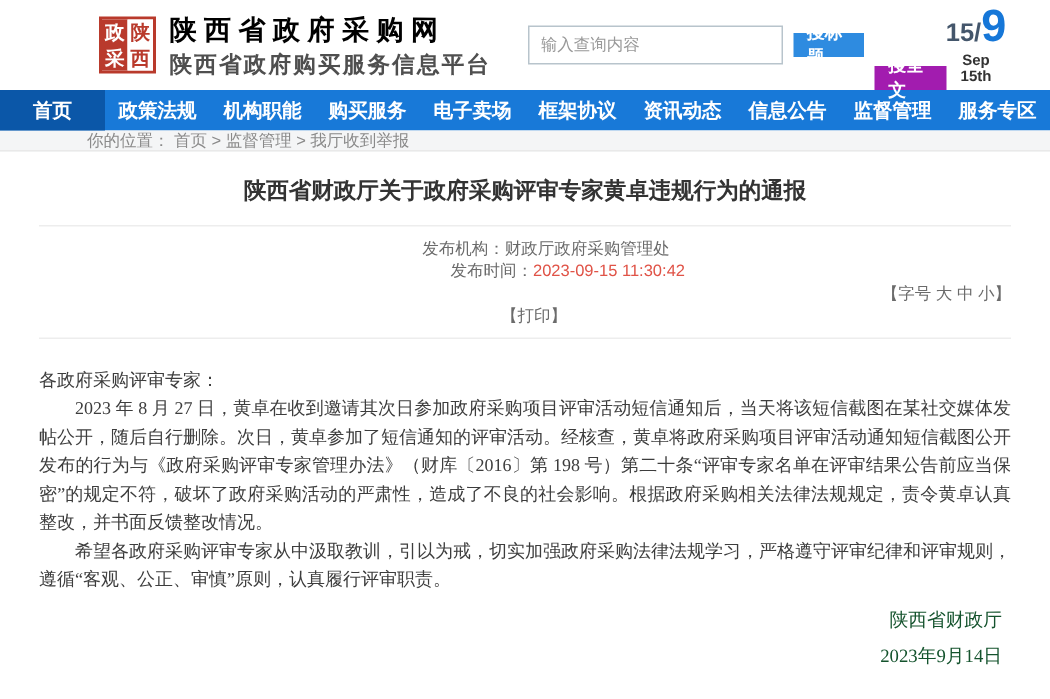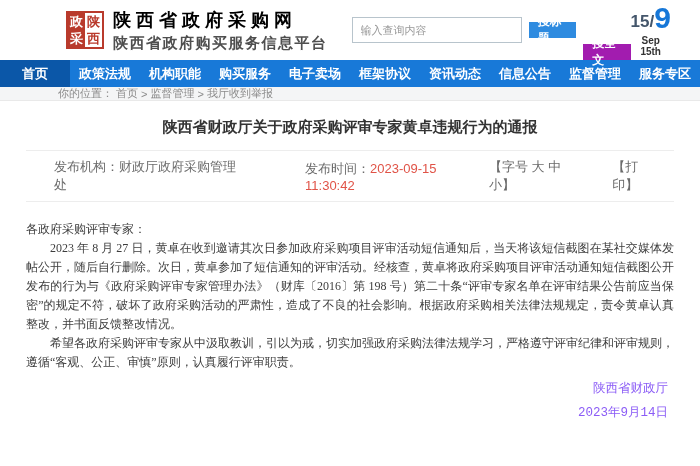--- a/index.html
+++ b/index.html
@@ -45,34 +45,34 @@
   
   .breadcrumb { height:14px; background:#f4f5f6; border-bottom:1px solid #e9e9e9;
     display:flex; align-items:center; padding-left:58px; font-size:11px; color:#8a8a8a; }
   .breadcrumb span { margin-right:3px; }
   .crumb { cursor:pointer; }
 
   
   .article { padding:0 26px; }
   .title { text-align:center; font-size:15px; font-weight:bold; color:#333;
     padding:17px 0 13px; }
-  .meta { display:flex; align-items:center; font-size:13px; color:#6b6b6b;
-    border-top:1px solid #ededed; border-bottom:1px solid #ededed; padding:7px 0; }
+  .meta { display:flex; align-items:center; font-size:11px; color:#6b6b6b;
+    border-top:1px solid #ededed; border-bottom:1px solid #ededed; padding:7px 0;flex-direction:column; }
   .meta .agency { margin-left:28px; }
   .meta .timegrp { margin-left:57px; }
   .meta .time-val { color:#e05347; }
   .meta .fontsize { margin-left:auto; cursor:pointer; }
   .meta .print { margin-left:22px; margin-right:10px; cursor:pointer; }
 
   .body { font-family:"Liberation Serif", serif; font-size:12px; color:#3d3d3d;
     line-height:19px; margin-top:18px; text-align:justify; }
   .body p { text-indent:2em; }
   .body p.no-indent { text-indent:0; }
 
-  .signature { font-family:Liberation Mono, monospace; font-size:12.5px; color:#8b5cf6;
+  .signature { font-family:Liberation Serif, serif; font-size:12.5px; color:#14532d;
     text-align:right; margin-top:5px; line-height:24px; padding-right:6px; }
 </style>
 </head>
 <body>
 
 <div class="header">
   <div class="seal">
     <span class="on-red">政</span>
     <span class="on-white">陕</span>
     <span class="on-red">采</span>

